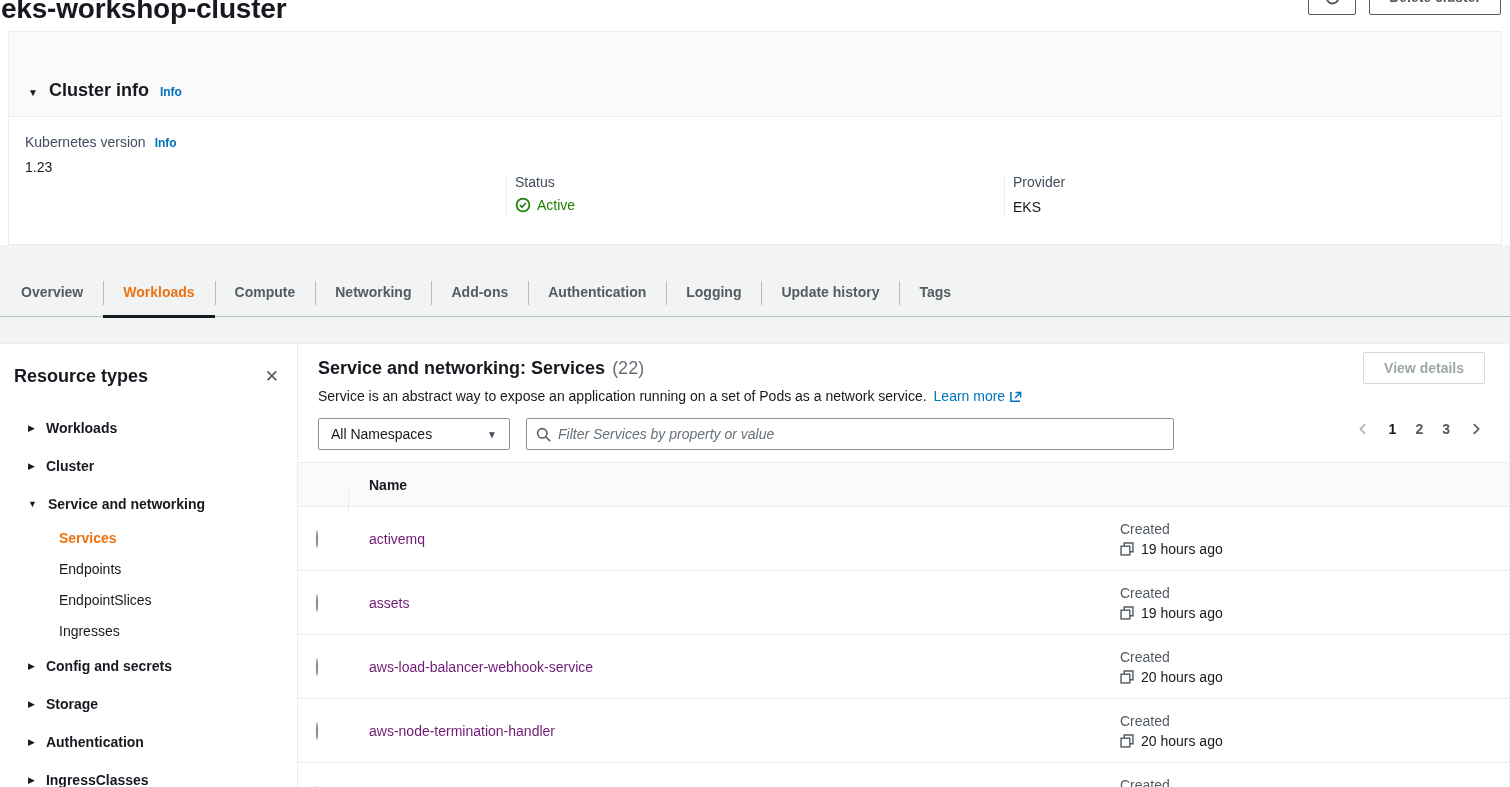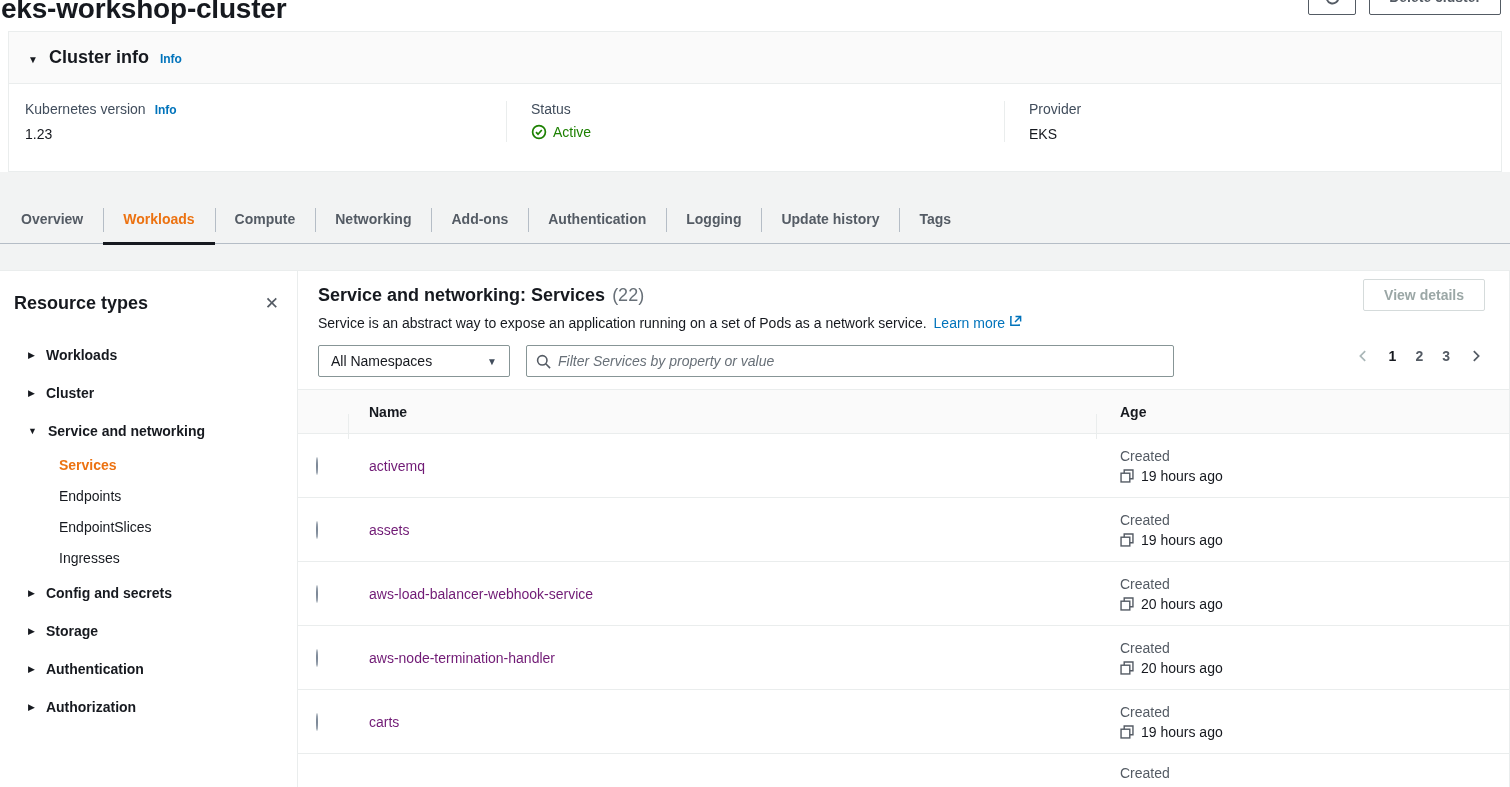--- a/index.html
+++ b/index.html
@@ -15,25 +15,25 @@
   .top-actions{ position:absolute; top:-14px; right:9px; display:flex; gap:13px; }
   .btn{ height:36px; border:1px solid #545b64; background:#fff; border-radius:2px;
         font-weight:700; color:#545b64; font-size:14px; cursor:pointer;
         font-family:"Liberation Sans","DejaVu Sans",sans-serif; }
   .icon-btn{ width:48px; display:flex; align-items:center; justify-content:center; }
   .delete-btn{ padding:0 19px; }
   
   .cluster-card{ margin:5px 8px 0; border:1px solid #eaeded; background:#fff; }
   .card-header{ background:#fafafa; padding:15px 19px; display:flex; align-items:baseline; }
   .caret-down-sm{ font-size:10px; color:#16191f; margin-right:11px; }
-  .card-title{ font-size:18px; font-weight:700; }
+  .card-title{ font-size:18px; font-weight:700;margin-top:33px; }
   .info-link{ font-size:12px; font-weight:700; color:#0073bb; margin-left:11px; text-decoration:none; cursor:pointer; }
   .card-body{ display:flex; border-top:1px solid #eaeded; padding:17px 0 29px; background:#fff; }
   .field{ width:497px; padding-left:16px; }
-  .field + .field{ border-left:1px solid #eaeded; padding-left:24px; width:498px; }
+  .field + .field{ border-left:1px solid #eaeded; padding-left:8px; width:498px;margin-top:40px; }
   .field:last-child{ flex:1; }
   .field-label{ font-size:14px; color:#414d5c; display:flex; align-items:baseline; }
   .field-label .info-link{ margin-left:9px; }
   .field-value{ font-size:14px; margin-top:9px; color:#16191f; }
   .status-active{ color:#1d8102; display:flex; align-items:center; gap:6px; margin-top:7px; }
   
   .lower{ background:#f2f3f3; padding-top:25px; height:754px; }
   .tabbar{ display:flex; border-bottom:1px solid #b5bdc6; padding-left:1px; }
   .tab{ position:relative; padding:14px 20px 16px; font-size:14px; font-weight:700; color:#545b64; cursor:pointer; white-space:nowrap; }
   .tab + .tab::before{ content:""; position:absolute; left:0; top:11px; height:24px; width:1px; background:#b5bdc6; }
@@ -53,21 +53,21 @@
   
   .main{ flex:1; position:relative; padding-top:14px; overflow:hidden; }
   .main-pad{ padding:0 20px; }
   .main-title-row{ display:flex; align-items:baseline; }
   .main-title{ font-size:18px; font-weight:700; }
   .main-count{ font-size:18px; color:#687078; margin-left:7px; font-weight:400; }
   .view-details-btn{ position:absolute; top:8px; right:24px; height:32px; padding:0 20px;
       border:1px solid #d5dbdb; background:#fff; border-radius:2px; color:#9ba7a6;
       font-weight:700; font-size:14px; font-family:"Liberation Sans","DejaVu Sans",sans-serif; }
   .desc{ margin-top:9px; font-size:14px; color:#16191f; display:flex; align-items:center; flex-wrap:wrap; }
-  .learn-more{ color:#0073bb; margin-left:7px; text-decoration:none; display:inline-flex; align-items:flex-start; gap:4px; cursor:pointer; }
+  .learn-more{ color:#0073bb; margin-left:7px; text-decoration:none; display:inline-flex; align-items:flex-end; gap:4px; cursor:pointer; }
   .controls{ display:flex; gap:16px; margin-top:14px; align-items:center; }
   .ns-select{ width:192px; height:32px; border:1px solid #879596; border-radius:2px; background:#fff;
       display:flex; align-items:center; justify-content:space-between; padding:0 12px; font-size:14px; cursor:pointer; }
   .ns-caret{ font-size:10px; color:#414d5c; }
   .search-box{ width:648px; height:32px; border:1px solid #879596; border-radius:2px; background:#fff;
       display:flex; align-items:center; padding:0 9px; gap:7px; }
   .search-box input{ border:none; outline:none; flex:1; font-size:14px; background:transparent;
       font-family:"Liberation Sans","DejaVu Sans",sans-serif; }
   .search-box input::placeholder{ color:#687078; font-style:italic; }
   .pagination{ position:absolute; right:26px; top:77px; display:flex; align-items:center; gap:19px;
@@ -198,21 +198,21 @@
           <div class="tree-group">
             <span class="tree-arrow">▶</span>
             <span>Storage</span>
           </div>
           <div class="tree-group">
             <span class="tree-arrow">▶</span>
             <span>Authentication</span>
           </div>
           <div class="tree-group">
             <span class="tree-arrow">▶</span>
-            <span>Authorization</span>
+            <span>IngressClasses</span>
           </div>
         </div>
       </aside>
 
       <div class="main">
         <div class="main-pad">
           <div class="main-title-row">
             <span class="main-title">Service and networking: Services</span>
             <span class="main-count">(22)</span>
           </div>
@@ -262,21 +262,20 @@
             <svg width="14" height="14" viewBox="0 0 16 16">
                 <path d="M5.5 2.5L11 8l-5.5 5.5" fill="none" stroke="#545b64" stroke-width="2"></path>
               </svg>
           </span>
         </div>
 
         <div class="table">
           <div class="thead">
             <div class="col-select"></div>
             <div class="col-name">Name</div>
-            <div class="col-age">Age</div>
           </div>
 
           <div class="trow">
             <div class="col-select"><span class="radio"></span></div>
             <div class="col-name"><a class="name-link">activemq</a></div>
             <div class="col-age">
                 <div class="age-cell">
               <span class="age-created">Created</span>
               <span class="age-line">
                 <span>

